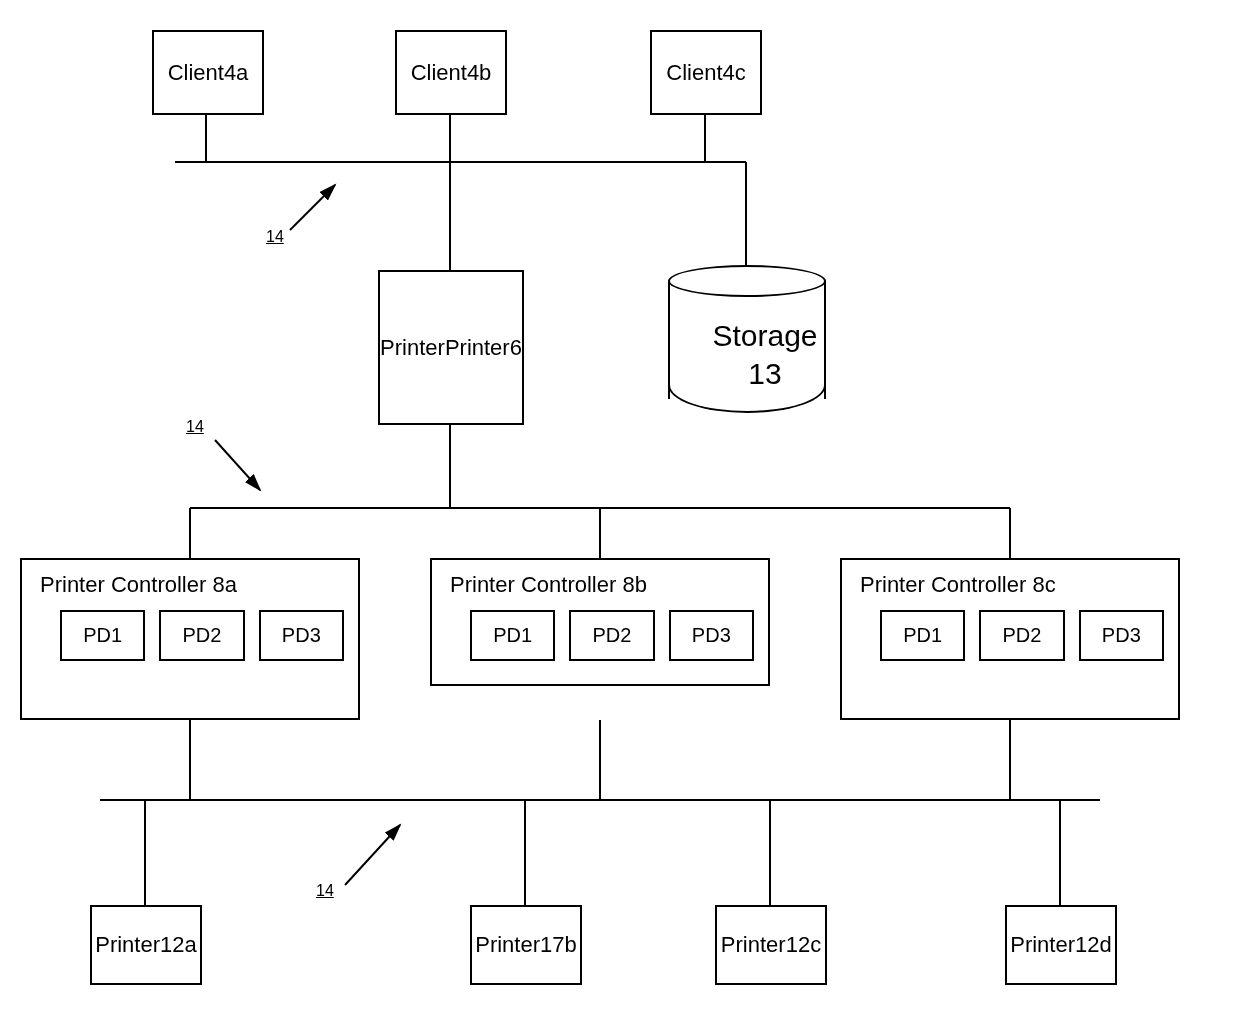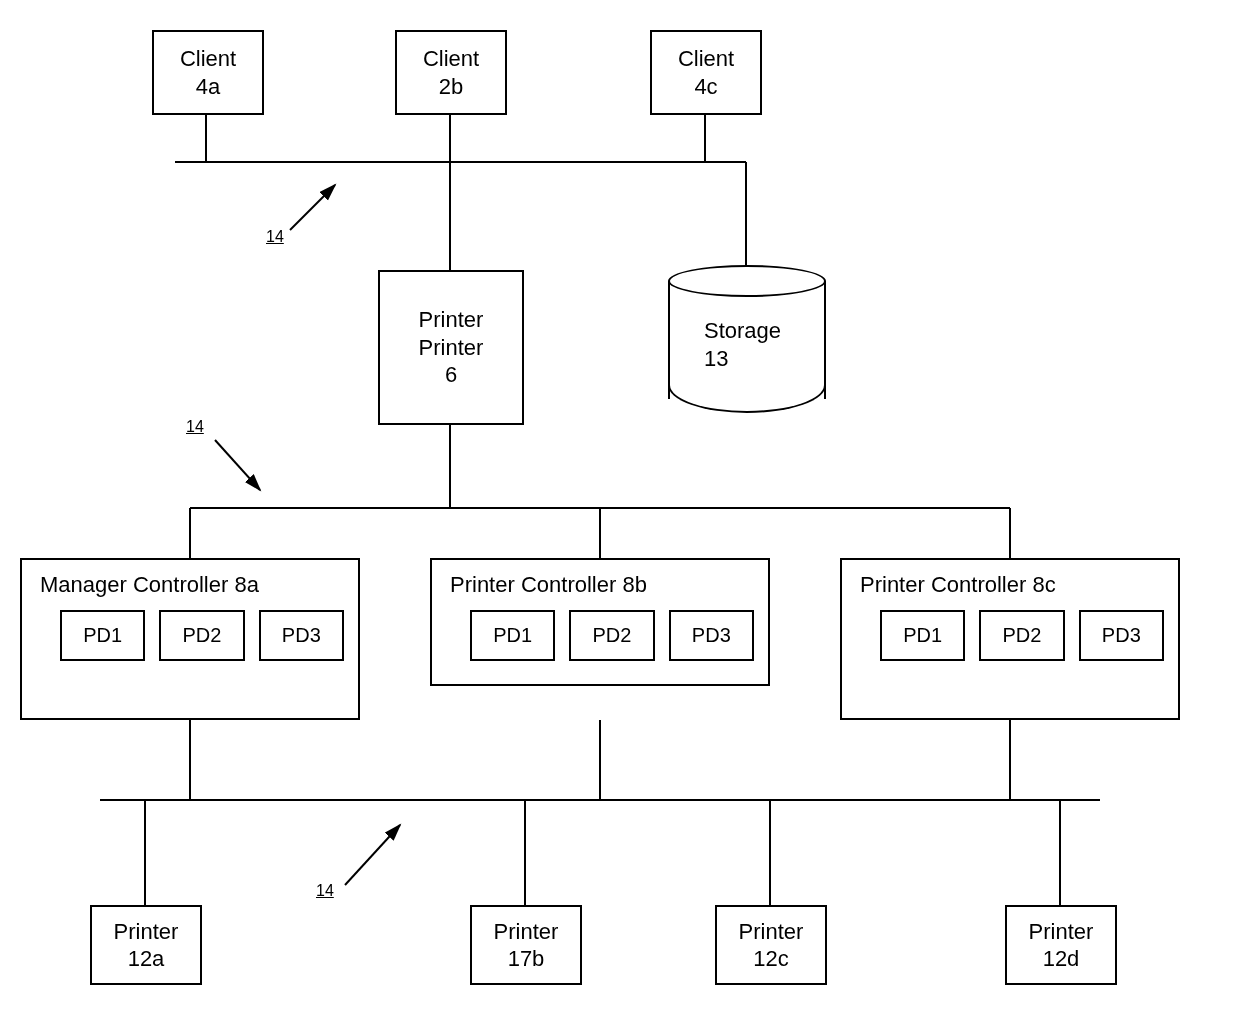--- a/index.html
+++ b/index.html
@@ -12,21 +12,21 @@
   .stage {
     position: relative;
     width: 1240px;
     height: 1021px;
   }
   .box {
     position: absolute;
     border: 2px solid #000;
     background: #fff;
     display: flex;
-    flex-direction: column;
+    flex-direction: row;
     align-items: center;
     justify-content: center;
     text-align: center;
     font-size: 22px;
     line-height: 1.25;
     box-sizing: border-box;
   }
   .ctrl-box {
     position: absolute;
     border: 2px solid #000;
@@ -79,21 +79,22 @@
     left: 0; right: 0; bottom: 0;
     border: 2px solid #000;
     border-top: none;
     border-radius: 0 0 50% 50% / 0 0 100% 100%;
     background: #fff;
     box-sizing: border-box;
   }
   .cyl-label {
     position: absolute;
     left: 0; right: 0;
-    font-size: 22px;
+    text-align: center;
+    font-size: 30px;
     line-height: 1.25;
     z-index: 5;
     margin-left: 36px;
   }
   .ref-label {
     position: absolute;
     font-size: 16px;
     text-decoration: underline;
   }
   svg.wires {
@@ -162,21 +163,21 @@
 
     <line x1="345" y1="885" x2="400" y2="825" stroke="#000" stroke-width="2" marker-end="url(#ah)"></line>
   </svg>
 
   <div class="box" style="left:152px; top:30px; width:112px; height:85px;">
     <span>Client</span>
     <span>4a</span>
   </div>
   <div class="box" style="left:395px; top:30px; width:112px; height:85px;">
     <span>Client</span>
-    <span>2b</span>
+    <span>4b</span>
   </div>
   <div class="box" style="left:650px; top:30px; width:112px; height:85px;">
     <span>Client</span>
     <span>4c</span>
   </div>
 
   <div class="box" style="left:378px; top:270px; width:146px; height:155px;">
     <span>Printer</span>
     <span>Printer</span>
     <span>6</span>
@@ -186,21 +187,21 @@
     <div class="cyl-body" style="top:16px; bottom:14px;"></div>
     <div class="cyl-bottom" style="height:28px;"></div>
     <div class="cyl-top" style="height:32px;"></div>
     <div class="cyl-label" style="top:52px;">
       <span>Storage</span><br>
       <span>13</span>
     </div>
   </div>
 
   <div class="ctrl-box" style="left:20px; top:558px; width:340px; height:162px;">
-    <div class="ctrl-title">Manager Controller 8a</div>
+    <div class="ctrl-title">Printer Controller 8a</div>
     <div class="pd-row">
       <div class="pd">PD1</div>
       <div class="pd">PD2</div>
       <div class="pd">PD3</div>
     </div>
   </div>
 
   <div class="ctrl-box" style="left:430px; top:558px; width:340px; height:128px;">
     <div class="ctrl-title">Printer Controller 8b</div>
     <div class="pd-row">

